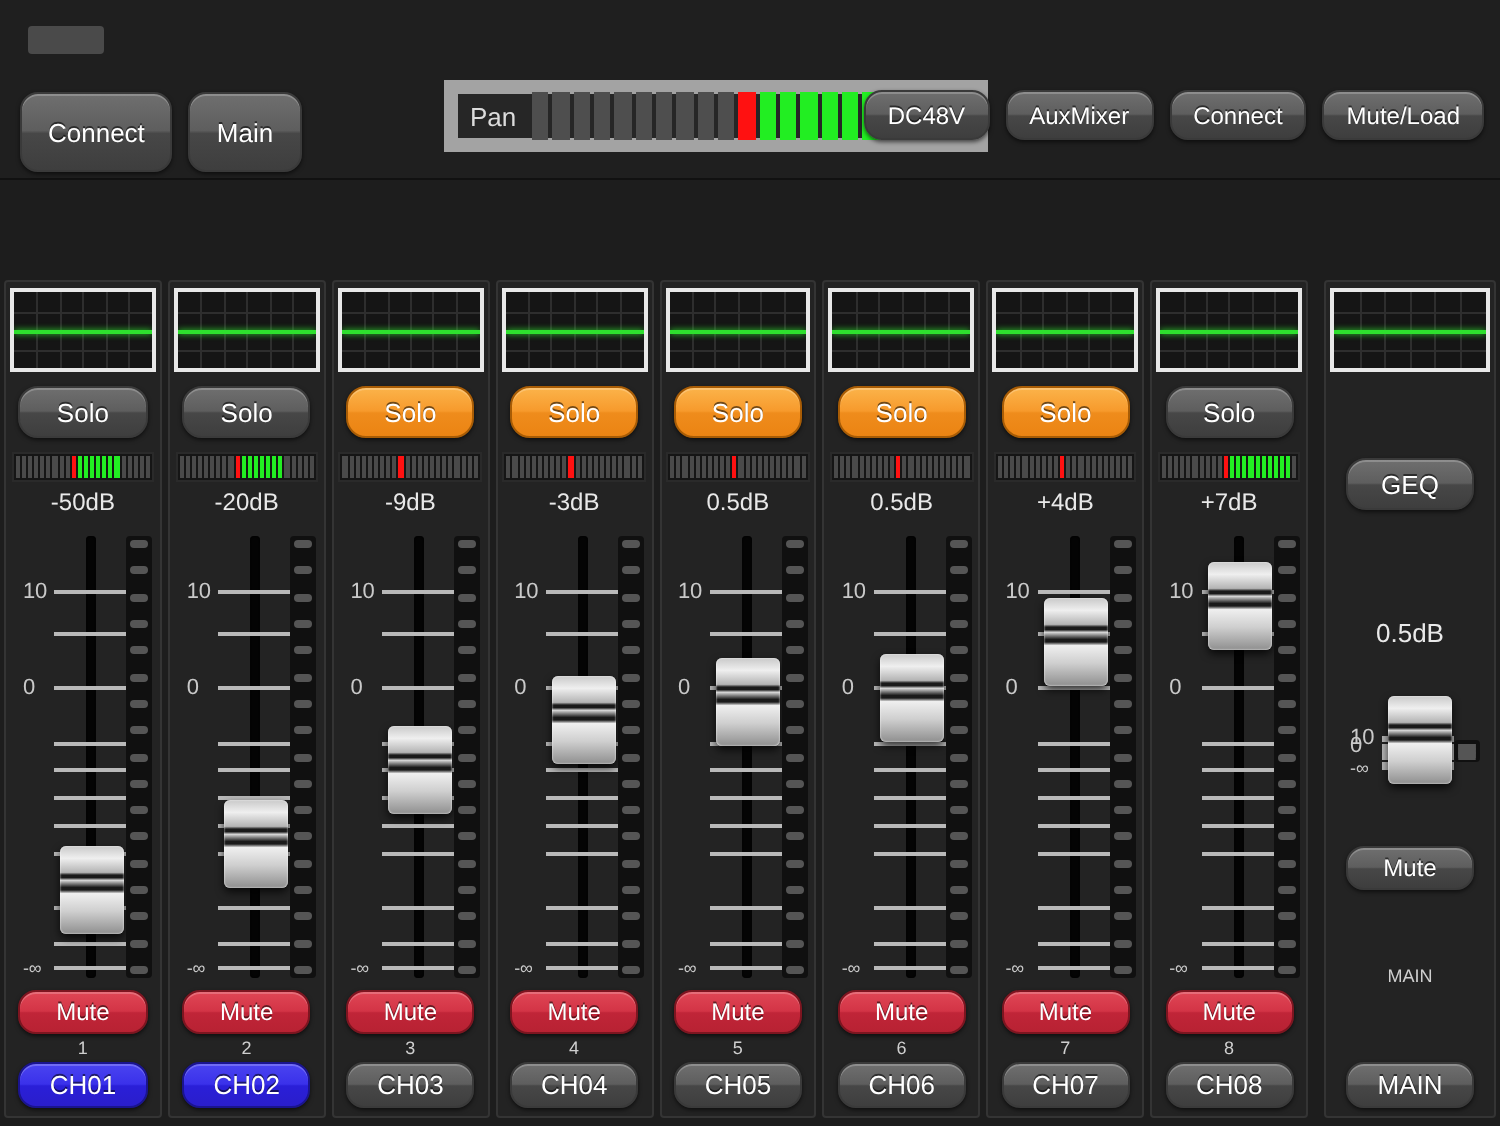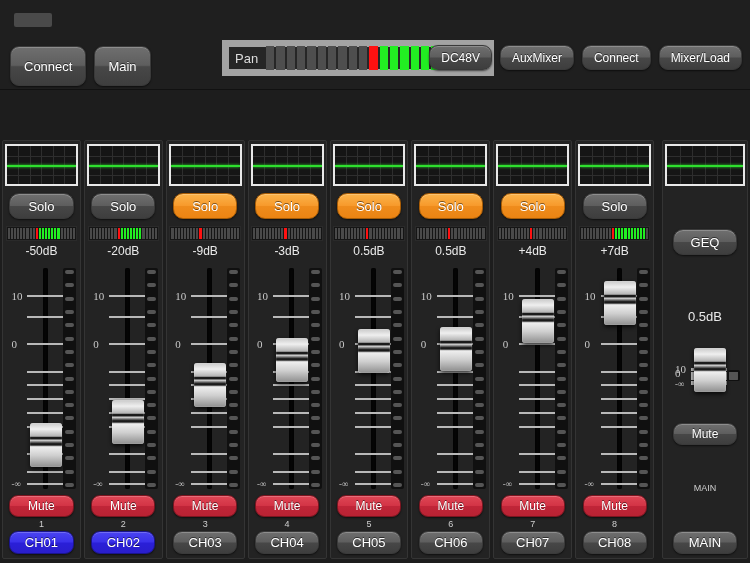--- a/index.html
+++ b/index.html
@@ -123,21 +123,21 @@
   .cpan i.red { background: #ff1111; }
   .cpan i.green { background: #22ee22; }
   .cdb { color: #e9e9e9; font-size: 12px; margin-top: 3px; }
   .master-db { color: #e9e9e9; font-size: 13px; margin-top: 18px; }
 
   
   .fader-area {
     flex: 1; width: 100%; margin-top: 6px;
     display: flex; justify-content: center; position: relative;
   }
-  .fader-wrap { position: relative; width: 62px; height: 100%; font-family: Liberation Serif, serif; }
+  .fader-wrap { position: relative; width: 62px; height: 100%; }
   .scale-lbl {
     position: absolute; left: 1px; color: #c9c9c9; font-size: 11px;
     transform: translateY(-50%);
   }
   .scale-lbl.inf { font-size: 9px; }
   .tick {
     position: absolute; height: 2px; background: #b9b9b9;
     left: 17px; width: 36px; transform: translateY(-50%);
   }
   .slot {
@@ -206,21 +206,21 @@
           <i></i>
           <i></i>
           <i></i>
         </span>
     </div>
 
     <div class="hdr-right" id="hdr-right">
         <div class="btn dark">DC48V</div>
         <div class="btn dark">AuxMixer</div>
         <div class="btn dark">Connect</div>
-        <div class="btn dark">Mixer/Load</div>
+        <div class="btn dark">Mute/Load</div>
       </div>
   </div>
 
 
   <div class="strips" id="strips">
       <div class="strip">
         <div class="eq">
           <div class="gridv" style="left: 16.6%;"></div>
           <div class="gridv" style="left: 33.2%;"></div>
           <div class="gridv" style="left: 49.8%;"></div>

